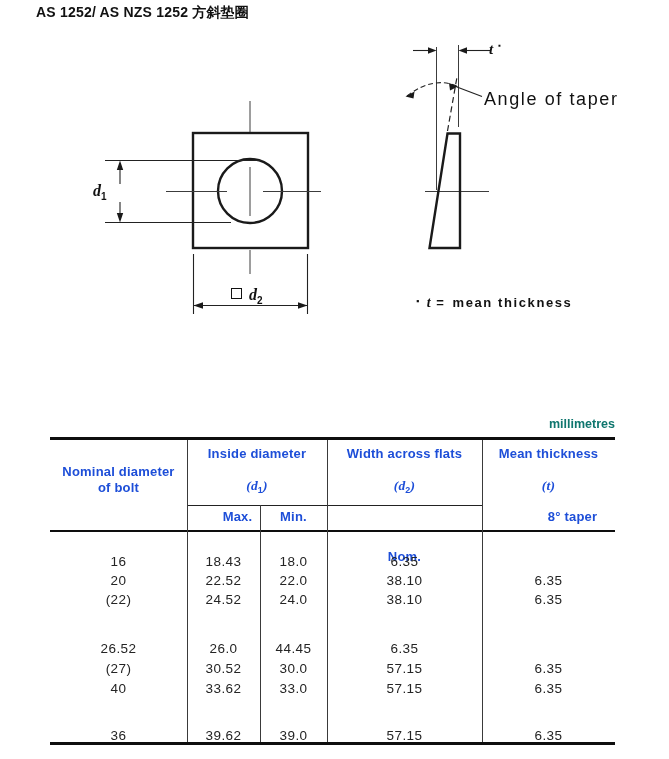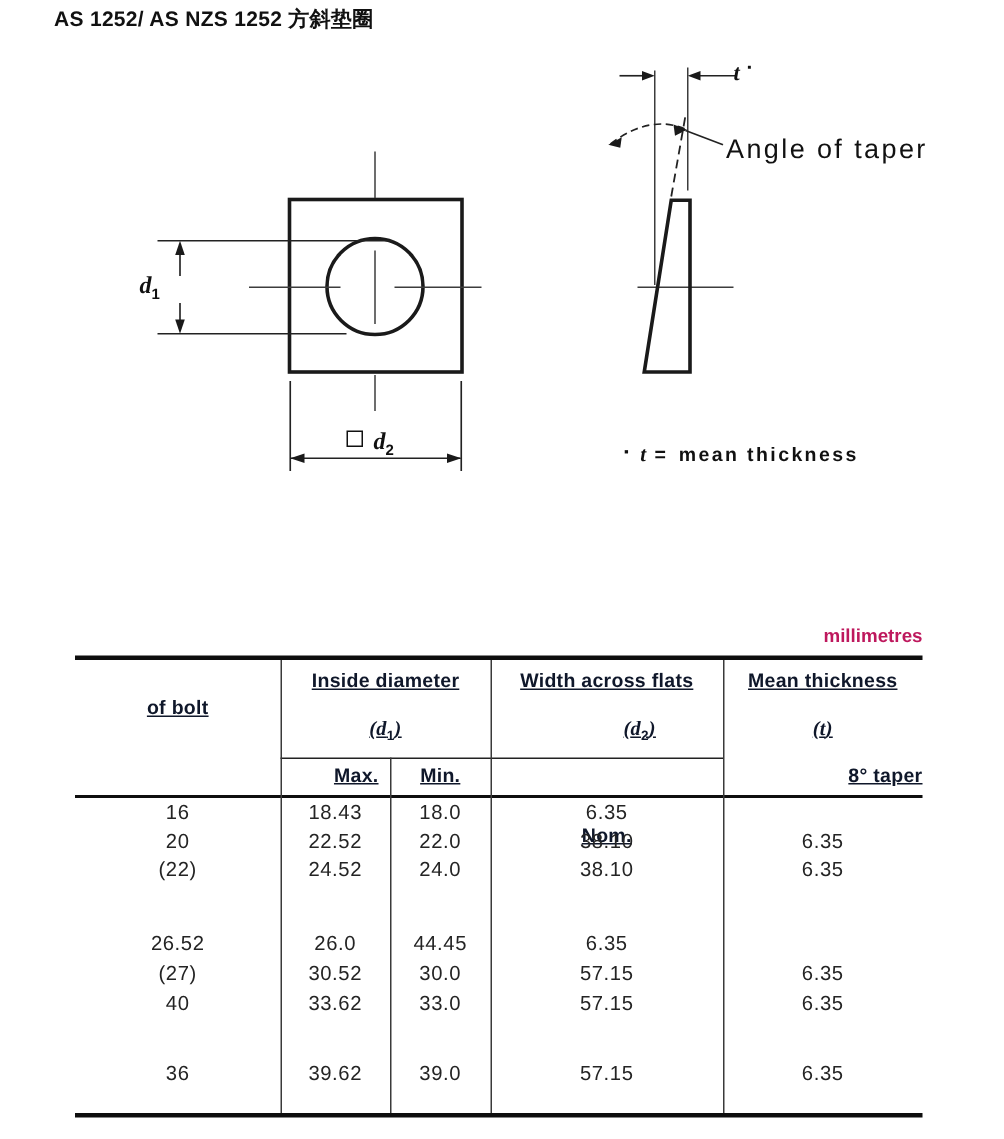--- a/index.html
+++ b/index.html
@@ -19,46 +19,46 @@
   .square-glyph{display:inline-block;width:9px;height:9px;border:1.8px solid #111;margin-right:7px;
                 position:relative;top:-1px;}
   #t-label{left:489px;top:41px;font-size:15px;}
   #t-label .mark{font-size:8px;position:relative;top:-6px;margin-left:5px;font-style:normal;}
   #angle-label{left:484px;top:89px;font-size:18px;font-weight:normal;letter-spacing:1.6px;}
   #mean-note{left:416px;top:295px;font-size:13px;font-weight:bold;letter-spacing:1.6px;}
   #mean-note .mark{font-size:9px;position:relative;top:-3px;margin-right:6px;}
   #mean-note .eq{margin:0 7px 0 4px;font-weight:bold;}
   
   #units{position:absolute;left:50px;top:417px;width:565px;text-align:right;
-         font-size:12.5px;font-weight:bold;color:#be185d;}
+         font-size:12.5px;font-weight:bold;color:#0f766e;}
   #dim-table{position:absolute;left:50px;top:437px;width:565px;height:308px;}
   .hline{position:absolute;left:0;width:565px;background:#0e0e0e;}
   .hl-top{top:0;height:3px;}
   .hl-head{top:93px;height:2px;}
   .hl-bottom{top:305px;height:3px;}
   .hl-mid{position:absolute;left:137px;width:295px;top:68px;height:1.4px;background:#222;}
   .vline{position:absolute;width:1.3px;background:#3a3a3a;top:3px;height:302px;}
   .vl-1{left:137px;} .vl-3{left:277px;} .vl-4{left:432px;}
   .vl-2{left:210px;top:68px;height:237px;}
-  .hcell{position:absolute;text-align:center;font-weight:bold;font-size:13px;color:#0f172a;letter-spacing:0.2px;text-decoration:underline;}
+  .hcell{position:absolute;text-align:center;font-weight:bold;font-size:13px;color:#1d4ed8;letter-spacing:0.2px;}
   .hc-nominal{left:0;top:27px;width:137px;line-height:16px;}
   .hc-inside-title{left:137px;top:9px;width:140px;}
   .hc-inside-sym{left:137px;top:41px;width:140px;}
   .hc-width-title{left:277px;top:9px;width:155px;}
-  .hc-width-sym{left:277px;top:41px;width:155px;padding-left:22px;}
+  .hc-width-sym{left:277px;top:41px;width:155px;}
   .hc-thick-title{left:432px;top:9px;width:133px;}
   .hc-thick-sym{left:432px;top:41px;width:133px;}
   .hc-max{left:151px;top:72px;width:73px;}
   .hc-min{left:210px;top:72px;width:67px;}
   .hc-nom{left:277px;top:72px;width:155px;margin-top:40px;}
-  .hc-taper{left:432px;top:72px;width:133px;text-align:right;}
+  .hc-taper{left:456px;top:72px;width:133px;}
   .sym{font-family:"Liberation Serif", serif;font-style:italic;font-weight:bold;font-size:13.5px;}
   .sym .subs{font-size:9px;position:relative;top:3px;font-style:normal;font-weight:bold;
              font-family:"Liberation Sans", sans-serif;}
-  #tbody{position:absolute;left:0;top:91px;width:565px;padding-top:4px;}
+  #tbody{position:absolute;left:0;top:111px;width:565px;padding-top:4px;}
   .trow{display:grid;grid-template-columns:137px 73px 67px 155px 133px;height:19px;line-height:19px;}
   .trow.g2{height:20px;line-height:20px;}
   .c{text-align:center;font-size:13.5px;letter-spacing:0.4px;color:#242424;}
   .spacer1{height:30px;} .spacer2{height:27px;}
 </style>
 </head>
 <body>
 
 <div id="page">
 
@@ -142,20 +142,21 @@
     <div class="hline hl-top"></div>
     <div class="hl-mid"></div>
     <div class="hline hl-head"></div>
     <div class="hline hl-bottom"></div>
     <div class="vline vl-1"></div>
     <div class="vline vl-2"></div>
     <div class="vline vl-3"></div>
     <div class="vline vl-4"></div>
 
     <div class="hcell hc-nominal">
+      <div>Nominal diameter</div>
       <div>of bolt</div>
     </div>
     <div class="hcell hc-inside-title">Inside diameter</div>
     <div class="hcell hc-inside-sym sym">
       <span>(</span><span>d</span><span class="subs">1</span><span>)</span>
     </div>
     <div class="hcell hc-width-title">Width across flats</div>
     <div class="hcell hc-width-sym sym">
       <span>(</span><span>d</span><span class="subs">2</span><span>)</span>
     </div>

